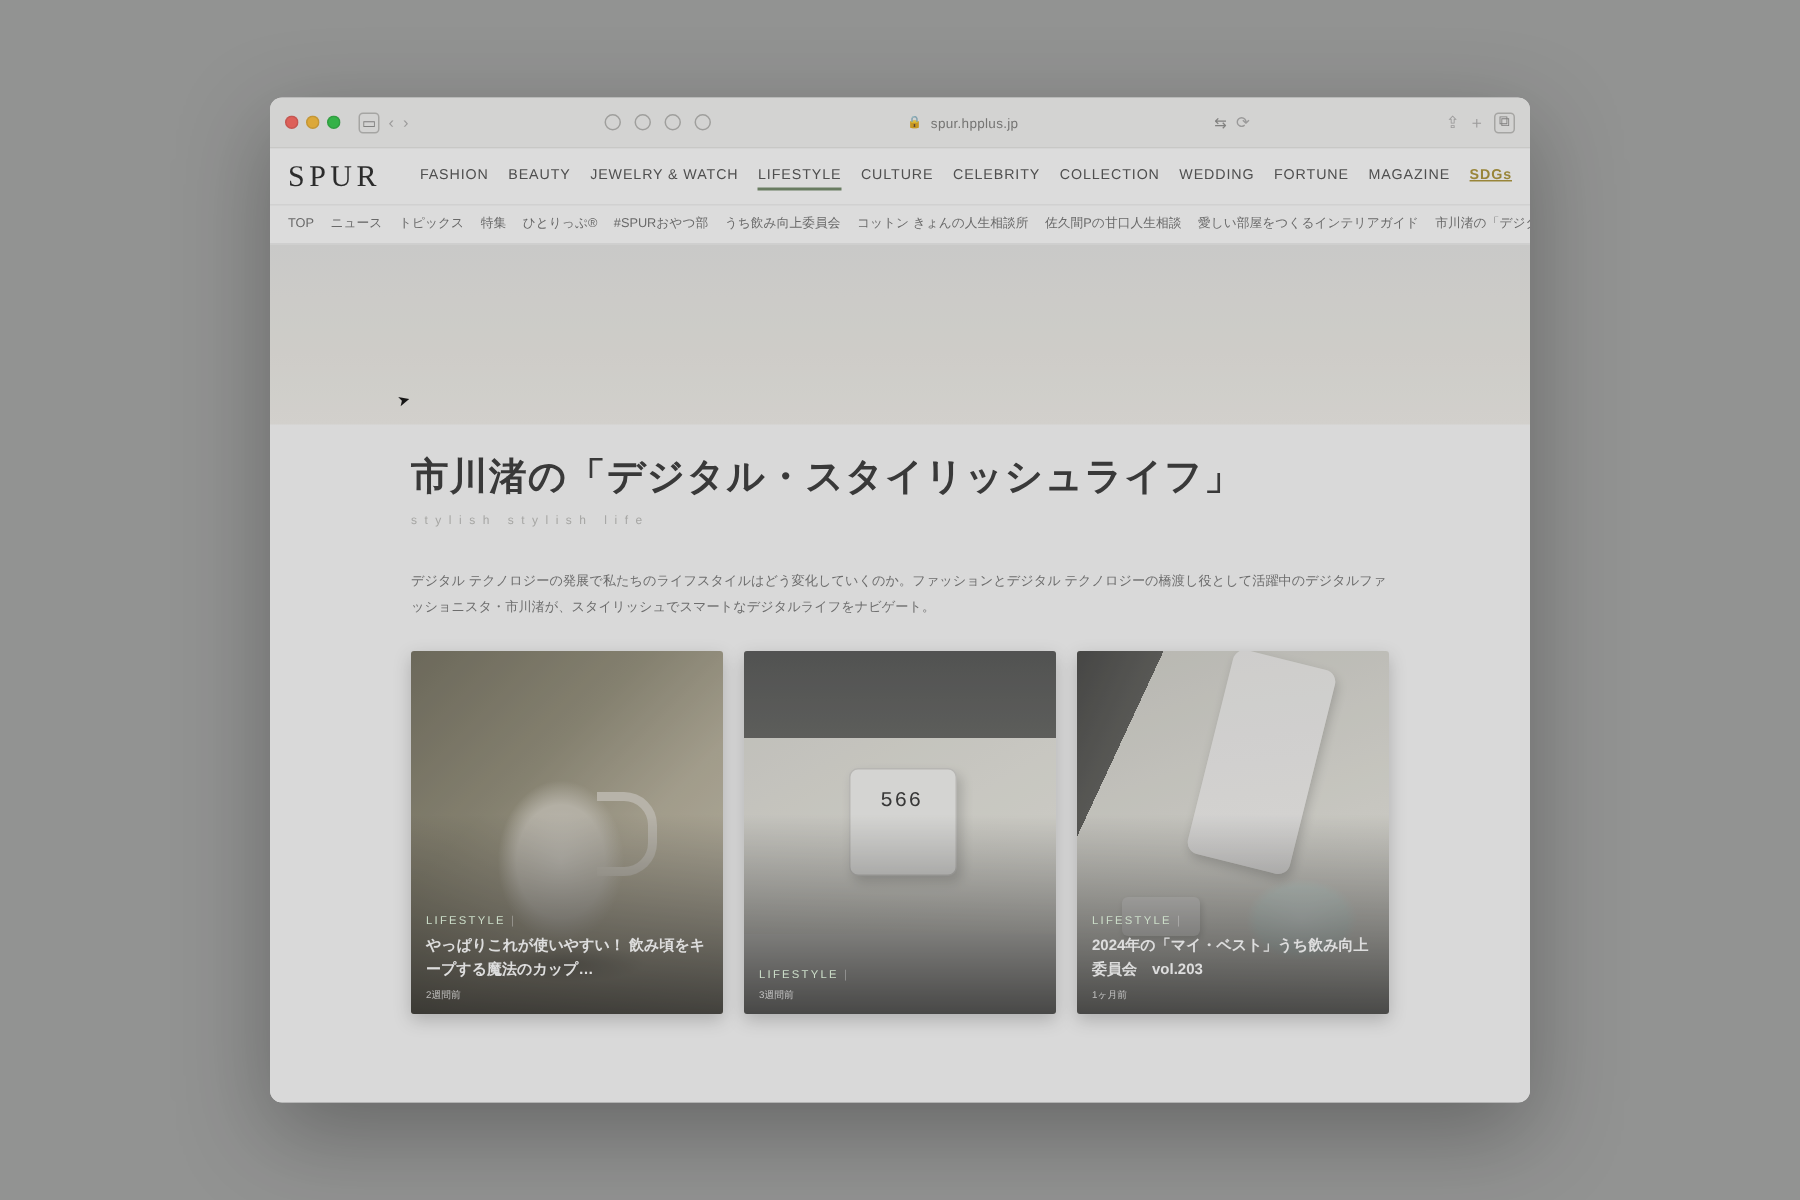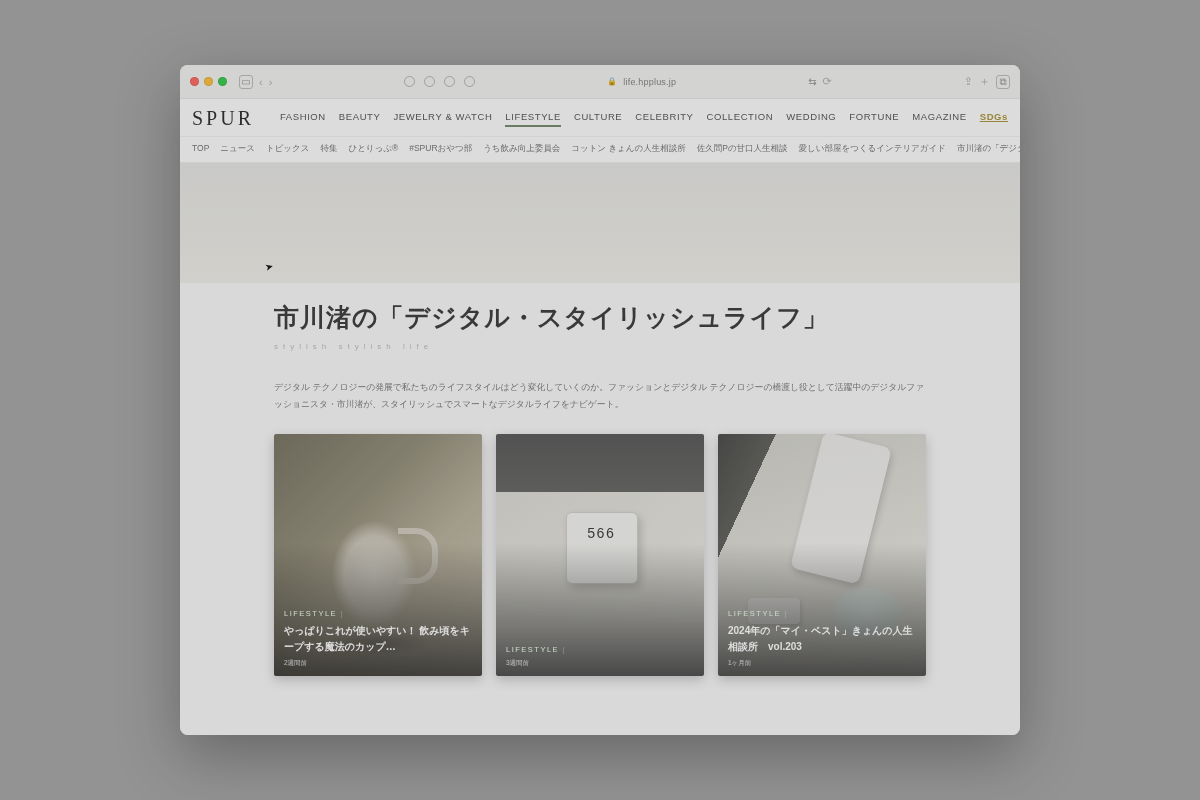--- a/index.html
+++ b/index.html
@@ -80,21 +80,21 @@
     <span class="chev">›</span>
     <div class="spacer"></div>
     <div class="icns">
       <span></span>
       <span></span>
       <span></span>
       <span></span>
     </div>
     <div class="spacer"></div>
     <span class="lock">🔒</span>
-    <span class="url">life.hpplus.jp</span>
+    <span class="url">spur.hpplus.jp</span>
     <div class="spacer"></div>
     <span style="font-size:10px;">⇆</span>
     <span class="chev">⟳</span>
     <div class="spacer"></div>
     <span class="chev">⇪</span>
     <span class="chev">＋</span>
     <div class="sq">⧉</div>
   </div>
 
   <div class="header">
@@ -153,19 +153,19 @@
           <div class="meta">
             <div class="cat">LIFESTYLE</div>
             <div class="time">3週間前</div>
           </div>
         </div>
         <div class="card">
           <div class="img img3"></div>
           <div class="grad"></div>
           <div class="meta">
             <div class="cat">LIFESTYLE</div>
-            <div class="ctitle">2024年の「マイ・ベスト」きょんの人生相談所　vol.203</div>
+            <div class="ctitle">2024年の「マイ・ベスト」うち飲み向上委員会　vol.203</div>
             <div class="time">1ヶ月前</div>
           </div>
         </div>
       </div>
   </div>
 </div>
 
 </body></html>

